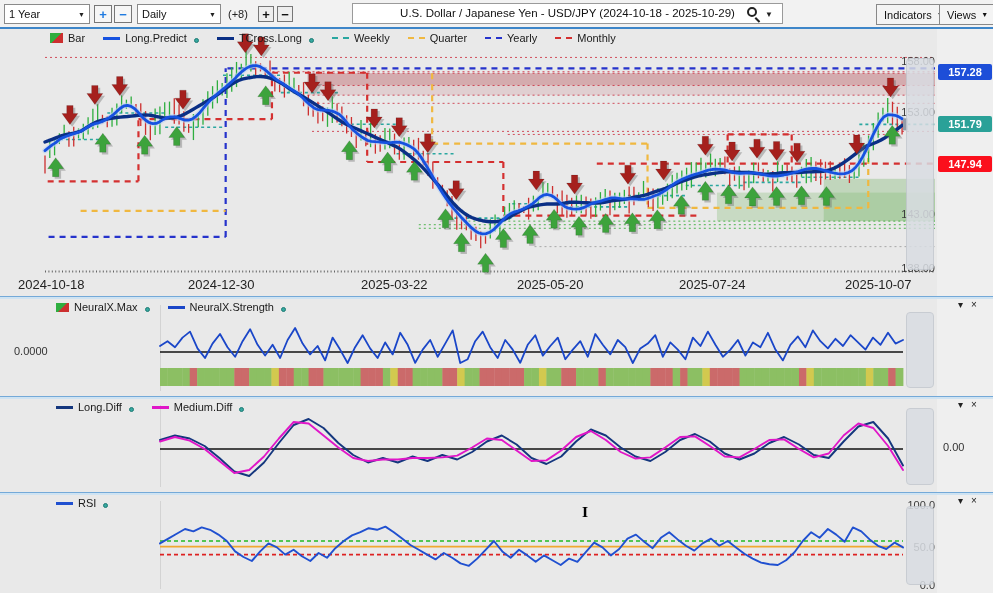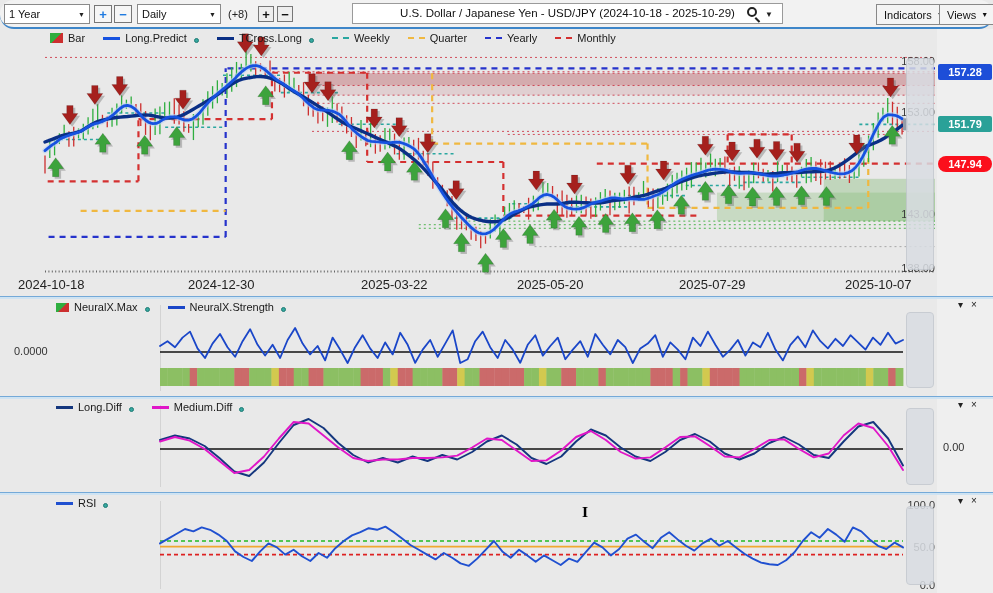--- a/index.html
+++ b/index.html
@@ -1,21 +1,21 @@
 <!DOCTYPE html>
 <html><head>
 <meta charset="utf-8">
 <style>
   * { margin:0; padding:0; box-sizing:border-box; }
   html,body { width:993px; height:593px; }
   body { position:relative; font-family:"Liberation Sans",sans-serif; background:#e9e9e9; overflow:hidden; }
 
   
   .toolbar { position:absolute; top:0; left:0; width:993px; height:29px;
-             background:#f2f2f2; border-bottom:2px solid #3e86c9; z-index:30;border-radius:14px; }
+             background:#f2f2f2; border-bottom:2px solid #3e86c9; z-index:30; }
   .combo { position:absolute; top:4px; height:20px; background:#fff; border:1px solid #8a8a8a;
            font-size:11px; color:#111; display:flex; align-items:center; padding:0 4px; }
   .combo .caret { margin-left:auto; font-size:7px; color:#222; }
   .tbtn { position:absolute; top:5px; width:18px; height:18px; background:#f6f6f6; border:1px solid #777;
           font-size:13px; font-weight:bold; text-align:center; line-height:15px; color:#1f7ae0; }
   .tbtn.dark { color:#111; height:16px; width:16px; top:6px; line-height:13px; background:#eee; }
   .offset { position:absolute; top:8px; font-size:11px; color:#222; }
   .titlebox { position:absolute; left:352px; top:3px; width:431px; height:21px; background:#fff;
               border:1px solid #9a9a9a; font-size:11.5px; color:#111; text-align:center; line-height:19px; }
   .mag { position:absolute; left:747px; top:7px; width:10px; height:10px; border:2px solid #222; border-radius:50%; }
@@ -459,27 +459,27 @@
     <rect x="903" y="89.34200000000007" width="5" height="12" fill="#949da9"></rect>
   </svg>
 
 <div class="ylab" style="top:55px;">158.00</div>
 <div class="ylab" style="top:106px;">153.00</div>
 <div class="ylab" style="top:208px;">143.00</div>
 <div class="ylab" style="top:262px;">138.00</div>
 
 <div class="badge" style="top:64px;background:#1d4ed8;">157.28</div>
 <div class="badge" style="top:116px;background:#2aa198;">151.79</div>
-<div class="badge" style="top:156px;background:#fb0f1c;border-radius:8px;">147.94</div>
+<div class="badge" style="top:156px;background:#fb0f1c;">147.94</div>
 
 <div class="datelab" style="left:18px;">2024-10-18</div>
 <div class="datelab" style="left:188px;">2024-12-30</div>
 <div class="datelab" style="left:361px;">2025-03-22</div>
 <div class="datelab" style="left:517px;">2025-05-20</div>
-<div class="datelab" style="left:679px;">2025-07-29</div>
+<div class="datelab" style="left:679px;">2025-07-24</div>
 <div class="datelab" style="left:845px;">2025-10-07</div>
 
 <div class="thumb" style="top:58px;height:212px;"></div>
 
 <div class="sep" style="top:296px;"></div>
 <div class="legend" style="left:56px;top:301px;">
   <span class="leg">
     <span class="sw t-bar" style="width: 13px; height: 9px; background: linear-gradient(135deg, rgb(46, 174, 63) 48%, rgb(204, 47, 47) 52%);"></span>
     <span>NeuralX.Max</span>
     <span class="info-dot"></span>

